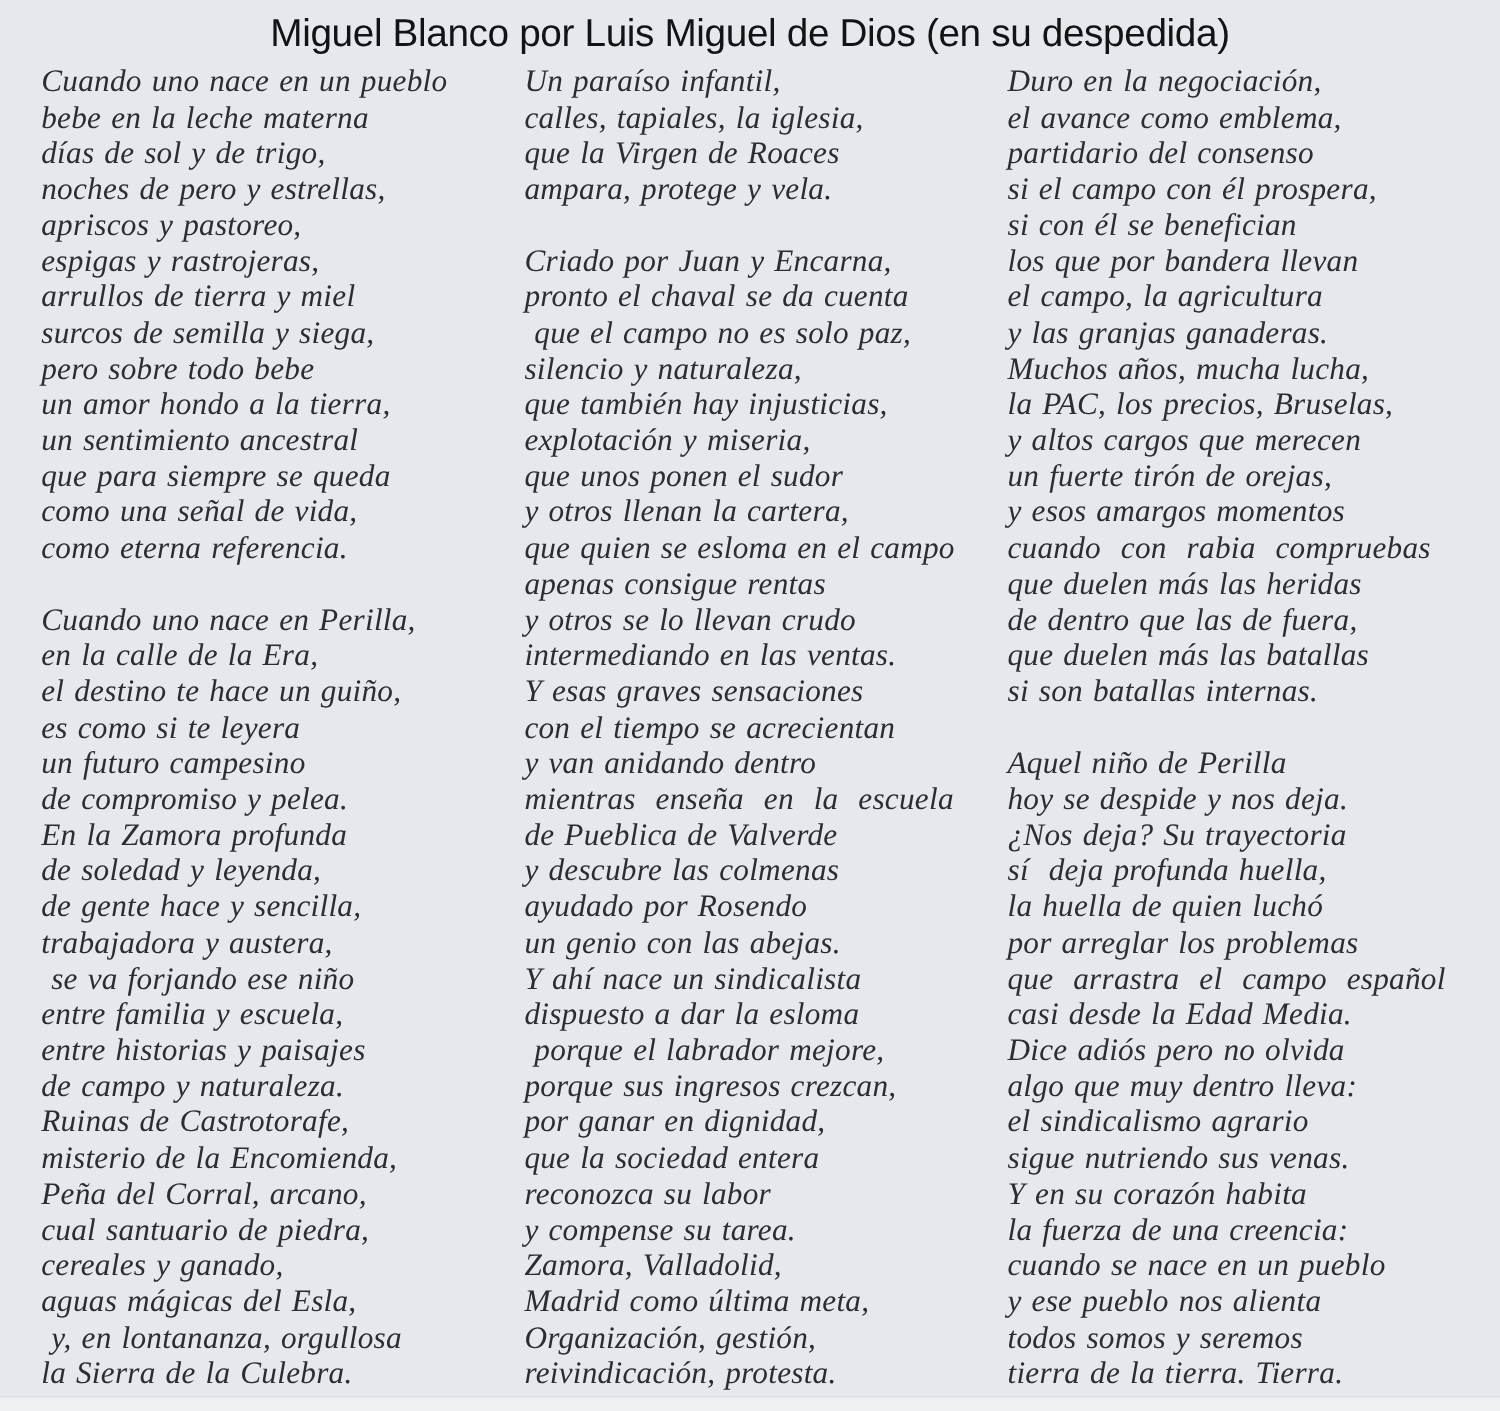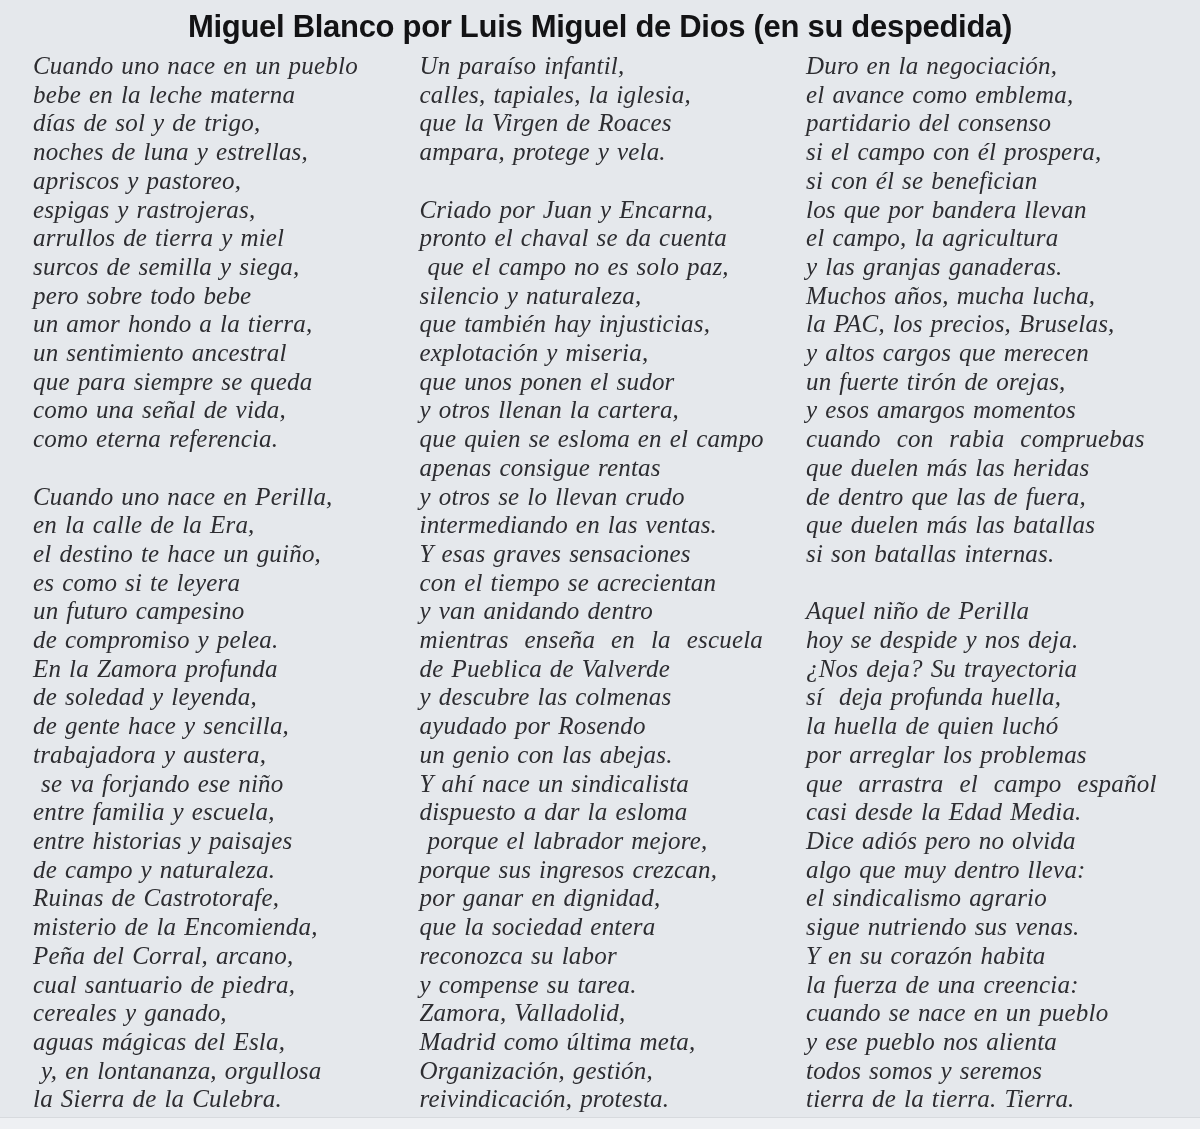--- a/index.html
+++ b/index.html
@@ -13,21 +13,21 @@
     height: 1129px;
     background: #e5e8ec;
     overflow: hidden;
     box-sizing: border-box;
   }
   .title {
     margin: 0;
     padding-top: 9px;
     text-align: center;
     font-family: "Liberation Sans", sans-serif;
-    font-weight: 700;
+    font-weight: 400;
     font-size: 31px;
     letter-spacing: -0.3px;
     color: #131315;
   }
   .columns {
     display: flex;
     justify-content: space-between;
     padding: 7px 24px 0 33px;
     box-sizing: border-box;
     align-items: flex-end;
@@ -60,21 +60,21 @@
 <body>
 
 <div class="page">
   <h1 class="title">Miguel Blanco por Luis Miguel de Dios (en su despedida)</h1>
 
   <div class="columns">
     <div class="col">
         <div class="line">Cuando uno nace en un pueblo</div>
         <div class="line">bebe en la leche materna</div>
         <div class="line">días de sol y de trigo,</div>
-        <div class="line">noches de luna y estrellas,</div>
+        <div class="line">noches de pero y estrellas,</div>
         <div class="line">apriscos y pastoreo,</div>
         <div class="line">espigas y rastrojeras,</div>
         <div class="line">arrullos de tierra y miel</div>
         <div class="line">surcos de semilla y siega,</div>
         <div class="line">pero sobre todo bebe</div>
         <div class="line">un amor hondo a la tierra,</div>
         <div class="line">un sentimiento ancestral</div>
         <div class="line">que para siempre se queda</div>
         <div class="line">como una señal de vida,</div>
         <div class="line">como eterna referencia.</div>

